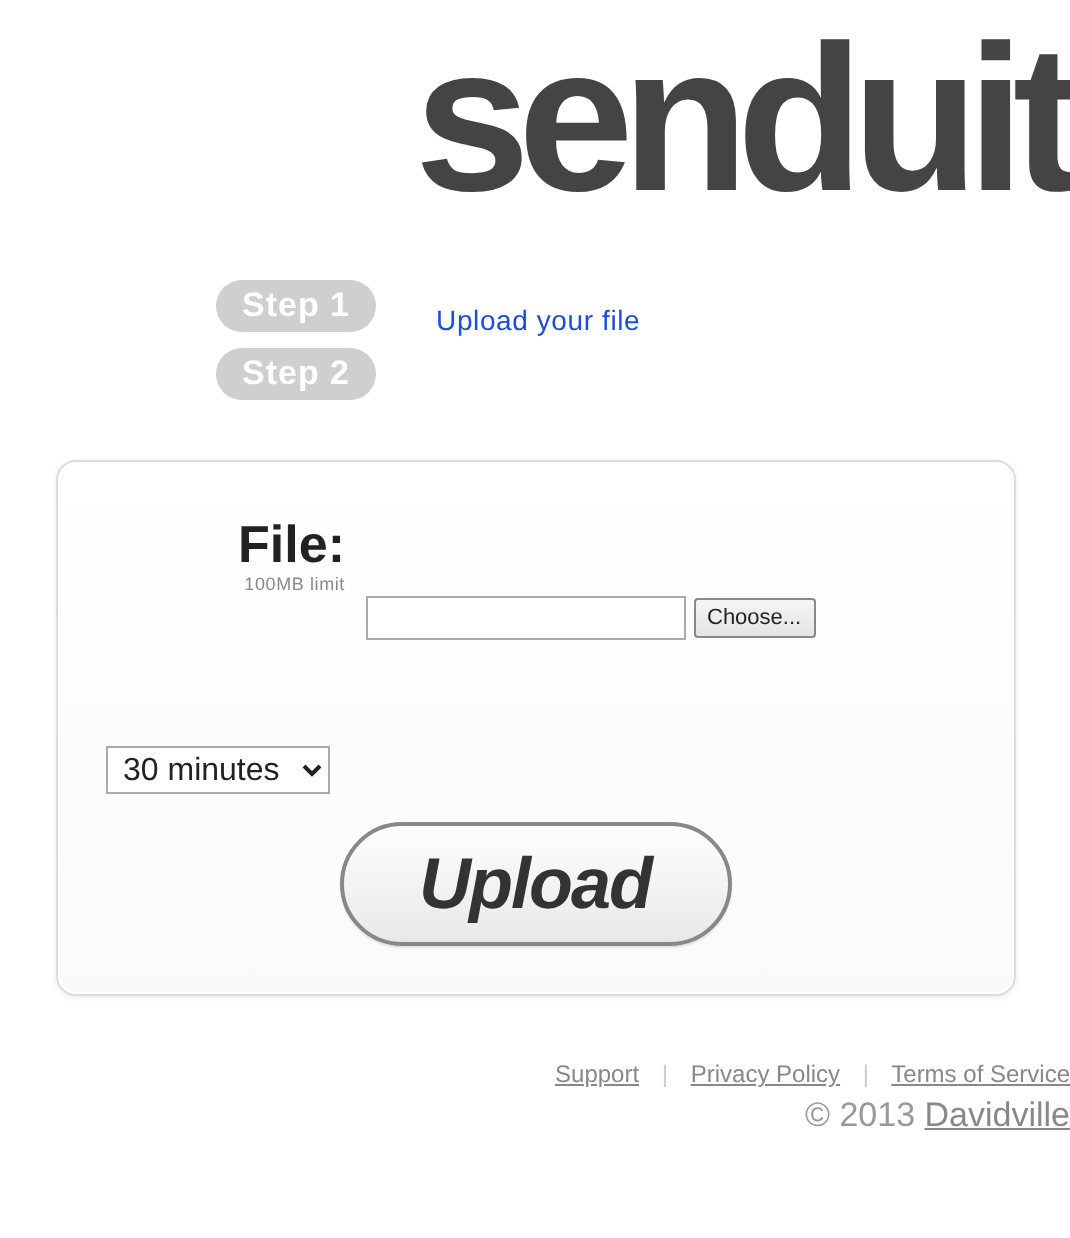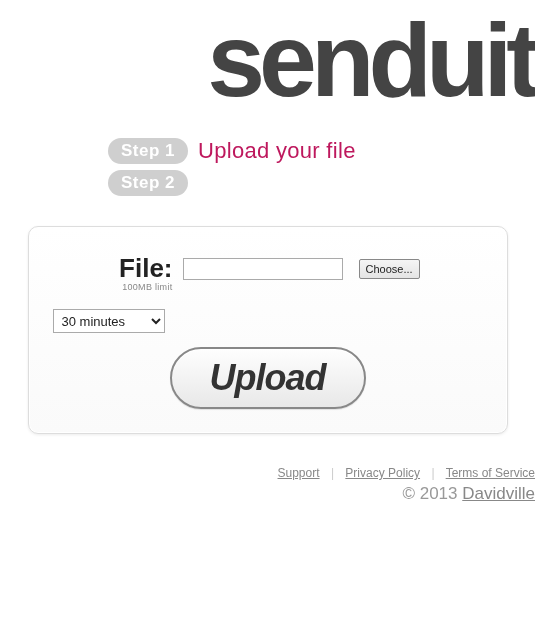--- a/index.html
+++ b/index.html
@@ -22,35 +22,37 @@
     font-family: "Helvetica Neue", Helvetica, Arial, sans-serif;
   }
   .steps {
     margin-top: 26px;
     margin-left: 108px;
   }
   .step-row {
     display: flex;
     align-items: center;
     margin-bottom: 6px;
+    gap: 20px;
   }
   .step-badge {
     background: #cfcfcf;
     color: #fff;
     font-size: 17px;
     font-weight: bold;
     padding: 3px 13px;
     border-radius: 14px;
     margin-right: 10px;
     letter-spacing: 0.5px;
   }
   .step-text {
-    font-size: 22px;
-    color: #be185d;
+    font-size: 14px;
+    color: #1d4ed8;
     letter-spacing: 0.3px;
+    margin-top: 14px;
   }
   .card {
     width: 480px;
     margin: 30px auto 0 auto;
     border: 1px solid #ddd;
     border-radius: 10px;
     background: linear-gradient(#ffffff, #fafafa);
     box-shadow: 0 1px 3px rgba(0,0,0,0.08), inset 0 0 0 1px #fff;
     padding: 28px 24px 24px 24px;
   }
@@ -74,22 +76,23 @@
     font-size: 9px;
     color: #888;
     display: block;
     margin-top: 1px;
     letter-spacing: 0.3px;
   }
   .input-col {
     flex: 1;
     display: flex;
     align-items: center;
-    gap: 16px;
+    gap: 4px;
     padding-top: 3px;
+    margin-top: 36px;
   }
   .file-text {
     width: 160px;
     height: 22px;
     border: 1px solid #aaa;
     background: #fff;
     font-size: 12px;
     padding: 0 3px;
   }
   .choose-btn {
@@ -100,21 +103,21 @@
     border-radius: 2px;
     padding: 0 6px;
     cursor: pointer;
     color: #222;
   }
   .expire-select {
     height: 24px;
     width: 112px;
     border: 1px solid #aaa;
     background: #fff;
-    font-size: 13px;
+    font-size: 16px;
     padding: 0 4px;
     color: #222;
   }
   .upload-row {
     text-align: center;
     margin-top: 12px;
   }
   .upload-btn {
     display: inline-block;
     padding: 8px 38px;

